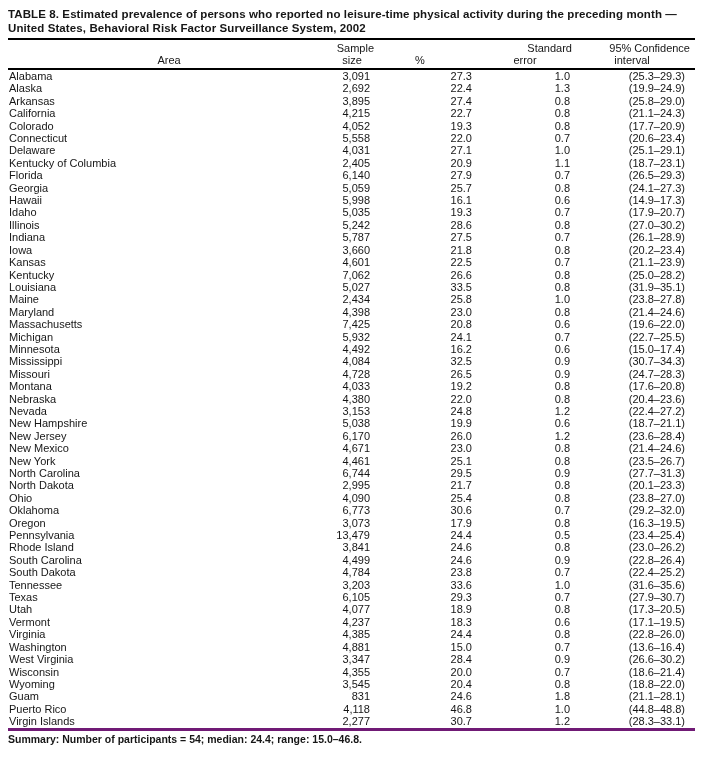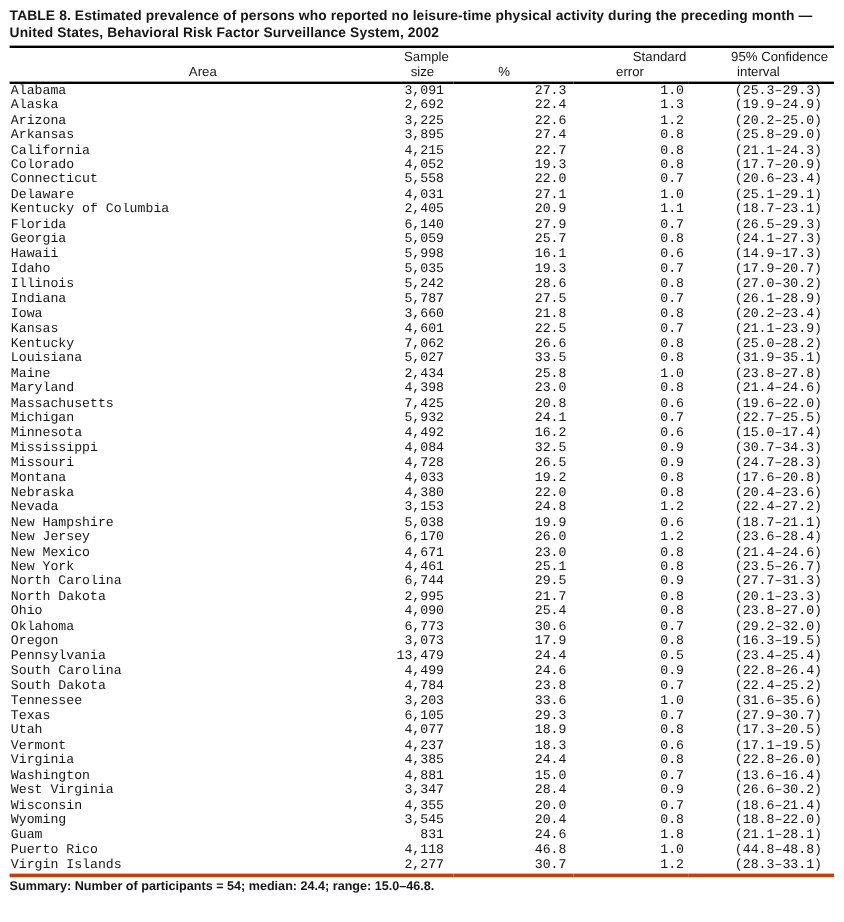--- a/index.html
+++ b/index.html
@@ -47,21 +47,21 @@
     vertical-align: bottom;
     white-space: nowrap;
   }
   thead tr.hdr-top th { padding-top: 3px; margin-left: 40px; }
   thead tr.hdr-bot th { padding-bottom: 2px; text-align: center; }
   th.c1 { text-align: left; }
   th.c2 { text-align: right; padding-right: 4px; }
   th.c3 { text-align: right; padding-right: 16px; }
   th.c4 { text-align: right; padding-right: 2px; }
   th.c5 { text-align: right; padding-right: 5px; }
-  tbody { border-bottom: 3px solid #c2410c; font-family: Liberation Mono, monospace; }
+  tbody { border-bottom: 3px solid #701a75; }
   tbody td {
     padding: 0;
     height: 12.4px;
     line-height: 12.4px;
     white-space: nowrap;
     overflow: hidden;
     vertical-align: middle;
   }
   td.c1 { text-align: left; padding-left: 1px; }
   td.c2 { text-align: right; padding-right: 8px; }
@@ -116,27 +116,20 @@
           <td class="c5">(25.3–29.3)</td>
         </tr>
         <tr>
           <td class="c1">Alaska</td>
           <td class="c2">2,692</td>
           <td class="c3">22.4</td>
           <td class="c4">1.3</td>
           <td class="c5">(19.9–24.9)</td>
         </tr>
         <tr>
-          <td class="c1">Arizona</td>
-          <td class="c2">3,225</td>
-          <td class="c3">22.6</td>
-          <td class="c4">1.2</td>
-          <td class="c5">(20.2–25.0)</td>
-        </tr>
-        <tr>
           <td class="c1">Arkansas</td>
           <td class="c2">3,895</td>
           <td class="c3">27.4</td>
           <td class="c4">0.8</td>
           <td class="c5">(25.8–29.0)</td>
         </tr>
         <tr>
           <td class="c1">California</td>
           <td class="c2">4,215</td>
           <td class="c3">22.7</td>
@@ -375,20 +368,27 @@
           <td class="c5">(16.3–19.5)</td>
         </tr>
         <tr>
           <td class="c1">Pennsylvania</td>
           <td class="c2">13,479</td>
           <td class="c3">24.4</td>
           <td class="c4">0.5</td>
           <td class="c5">(23.4–25.4)</td>
         </tr>
         <tr>
+          <td class="c1">Rhode Island</td>
+          <td class="c2">3,841</td>
+          <td class="c3">24.6</td>
+          <td class="c4">0.8</td>
+          <td class="c5">(23.0–26.2)</td>
+        </tr>
+        <tr>
           <td class="c1">South Carolina</td>
           <td class="c2">4,499</td>
           <td class="c3">24.6</td>
           <td class="c4">0.9</td>
           <td class="c5">(22.8–26.4)</td>
         </tr>
         <tr>
           <td class="c1">South Dakota</td>
           <td class="c2">4,784</td>
           <td class="c3">23.8</td>

